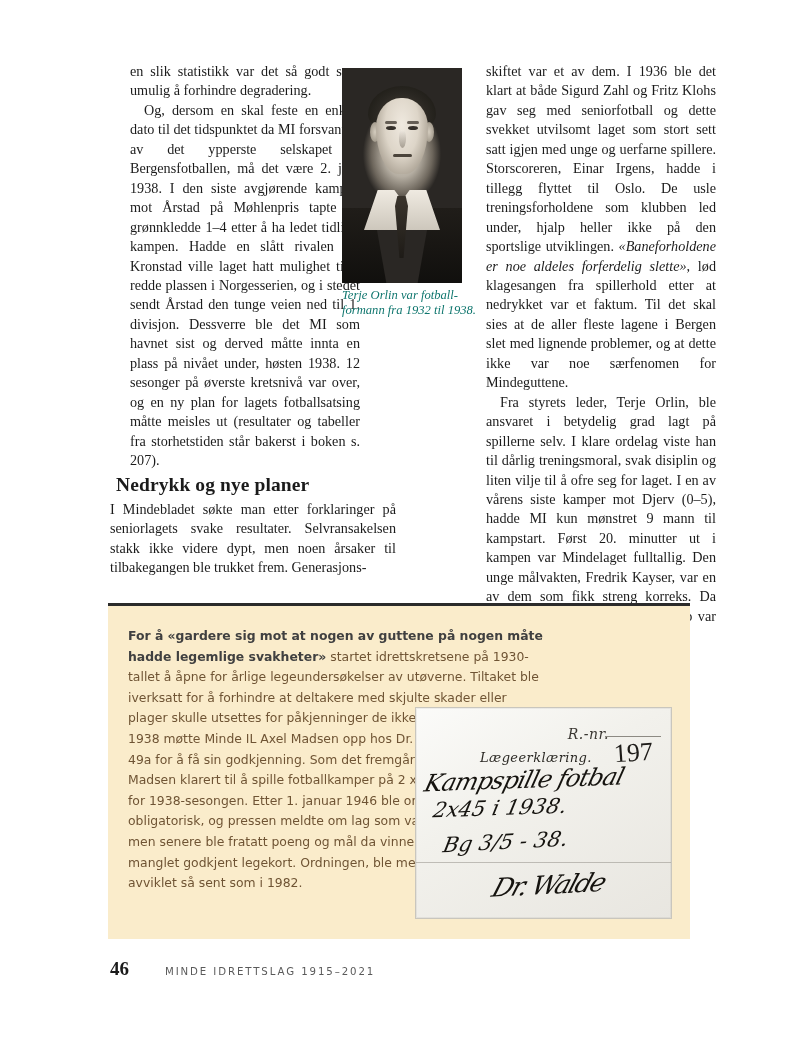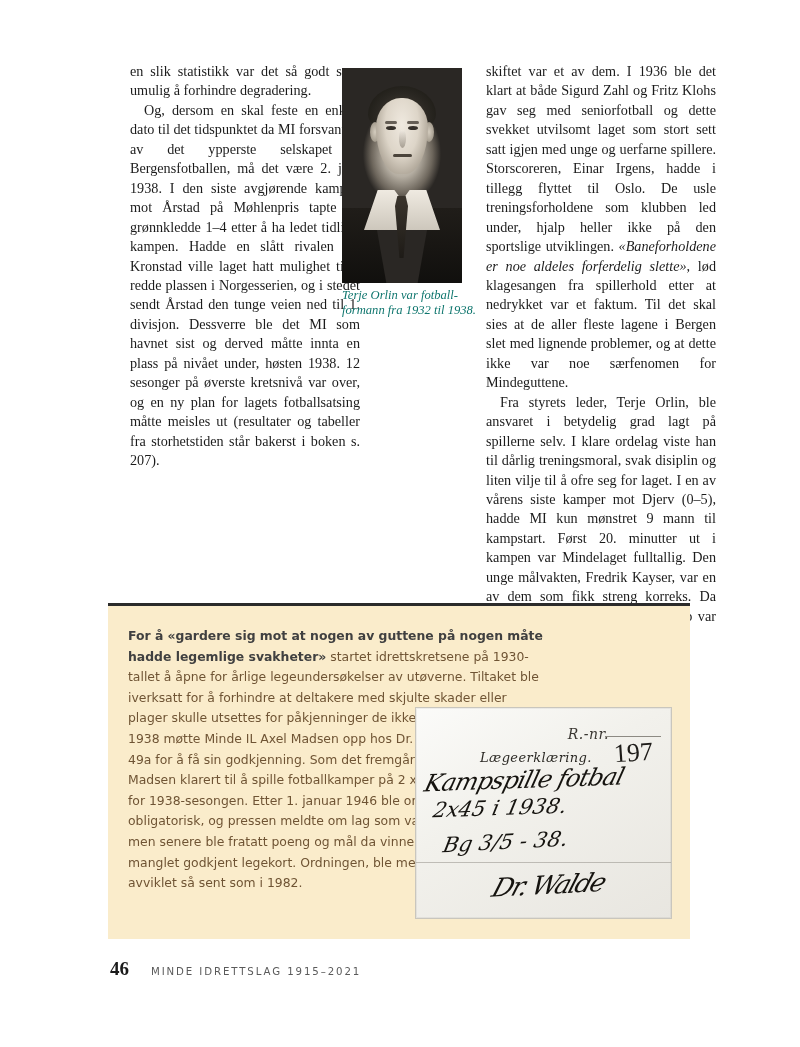--- a/index.html
+++ b/index.html
@@ -266,21 +266,21 @@
     border-top: 1px solid rgba(150,146,138,.55);
   }
 
   
   .footer {
     position: absolute;
     left: 110px;
     top: 958px;
     display: flex;
     align-items: baseline;
-    gap: 22px;
+    gap: 36px;
   }
   .folio {
     font-size: 19px;
     font-weight: bold;
     color: #1b1b1b;
   }
   .running-head {
     font-family: "DejaVu Sans", "Liberation Sans", sans-serif;
     font-size: 10.2px;
     letter-spacing: 1.9px;
@@ -318,21 +318,25 @@
     <div class="brow-l"></div>
     <div class="brow-r"></div>
     <div class="eye-l"></div>
     <div class="eye-r"></div>
     <div class="nose"></div>
     <div class="mouth"></div>
   </div>
 
   <div class="caption">Terje Orlin var fotball-formann fra 1932 til 1938.</div>
 
-
+  <div class="section-heading">Nedrykk og nye planer</div>
+
+  <div class="col" style="position:absolute; left:110px; top:500px; width:286px;">
+    <p>I Mindebladet søkte man etter forklaringer på seniorlagets svake resultater. Selvransakelsen stakk ikke videre dypt, men noen årsaker til tilbakegangen ble trukket frem. Generasjons-</p>
+  </div>
 
   <div class="fact-box">
 
     <div class="fact-text">
       <span class="lead">For å «gardere sig mot at nogen av guttene på nogen måte hadde legemlige svakheter»</span><span> startet idrettskretsene på 1930-tallet å åpne for årlige legeundersøkelser av utøverne. Tiltaket ble iverksatt for å forhindre at deltakere med skjulte skader eller plager skulle utsettes for påkjenninger de ikke tålte. Den 3. mai 1938 møtte Minde IL Axel Madsen opp hos Dr. Walde i Inndalsveien 49a for å få sin godkjenning. Som det fremgår av legekortet, ble Madsen klarert til å spille fotballkamper på 2 x 45 minutter forut for 1938-sesongen. Etter 1. januar 1946 ble ordningen gjort obligatorisk, og pressen meldte om lag som vant fotballkamper, men senere ble fratatt poeng og mål da vinnerlagets spillere manglet godkjent legekort. Ordningen, ble med noen unntak, avviklet så sent som i 1982.</span>
     </div>
 
     <div class="doc-scan">
       <div class="rnr">R.-nr.</div>
       <div class="rnr-line">

